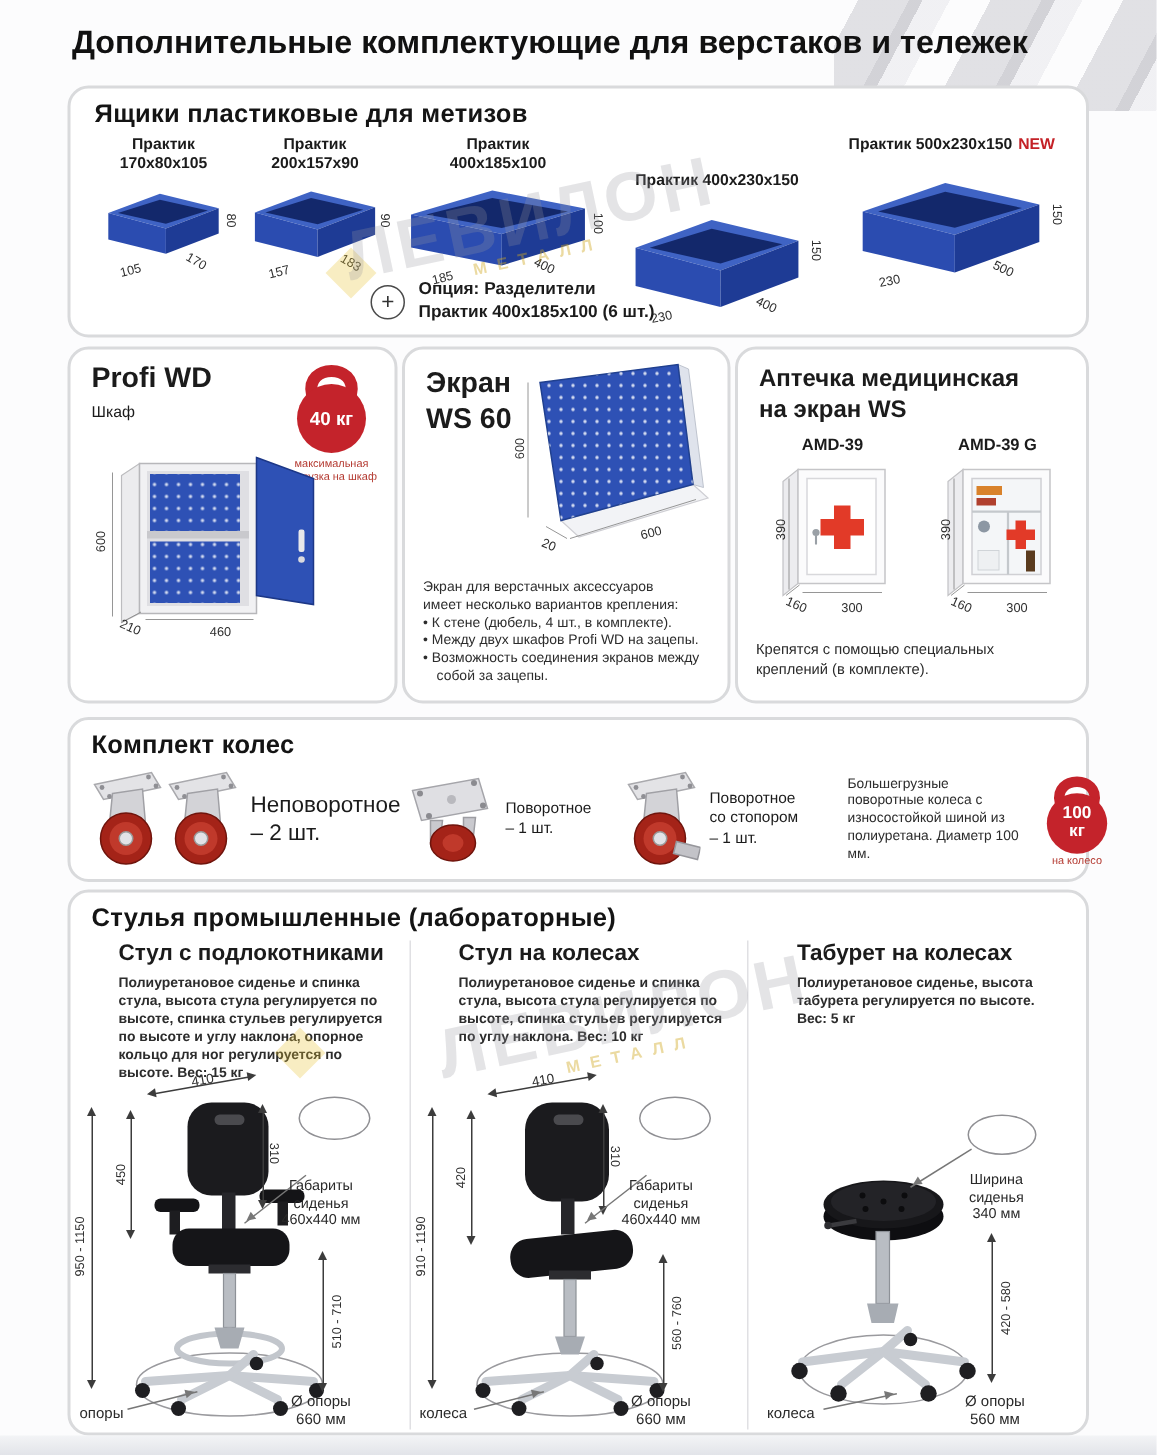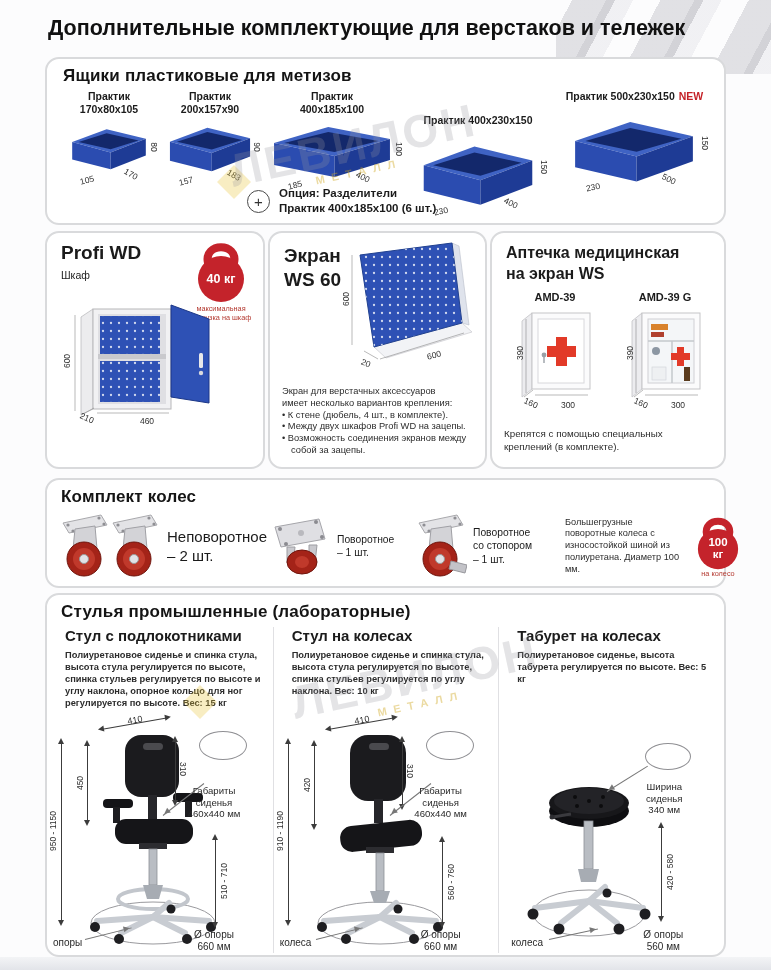--- a/index.html
+++ b/index.html
@@ -33,21 +33,21 @@
   .bullet{padding-left:9px;text-indent:-9px;}
   .bullet::before{content:"• ";}
   .wm{position:absolute;pointer-events:none;z-index:50;transform:rotate(-12deg);
       font-weight:bold;color:rgba(150,150,158,.26);letter-spacing:3px;text-align:center;}
   .wm .sub{display:block;font-size:11px;letter-spacing:7px;color:rgba(208,166,30,.42);margin-top:-6px;}
   .wm-diamond{position:absolute;pointer-events:none;z-index:49;background:rgba(233,196,52,.30);transform:rotate(45deg);}
   .corner{position:absolute;top:0;right:0;width:215px;height:74px;overflow:hidden;z-index:0;}
   .corner .s{position:absolute;right:-90px;top:-70px;width:340px;height:190px;
       background:repeating-linear-gradient(118deg,rgba(222,222,226,.9) 0 30px,rgba(206,206,211,.9) 30px 38px,rgba(240,240,243,.95) 38px 54px,rgba(252,252,253,1) 54px 78px);}
   .bottom-strip{position:absolute;left:0;right:0;bottom:0;height:13px;background:linear-gradient(#f3f4f6,#e2e4e9);}
-  .chair-col{width:33.33%;box-sizing:border-box;position:relative;padding:0 12px 0 18px;}
+  .chair-col{width:33.33%;box-sizing:border-box;position:relative;padding:0 12px 0 32px;}
   .chair-col + .chair-col{border-left:1px solid #e0e0e3;}
   .chair-name{font-size:15px;font-weight:bold;}
   .chair-desc{font-size:9.3px;line-height:1.3;margin-top:5px;color:#2c2c2c;font-weight:bold;}
   .chair-fig{position:absolute;left:4px;right:4px;bottom:2px;height:232px;}
   .note-block{position:absolute;text-align:center;font-size:9.6px;line-height:1.22;color:#2a2a2a;}
   .foot-lb{position:absolute;font-size:10px;color:#2a2a2a;}
 </style>
 </head>
 <body>
 

